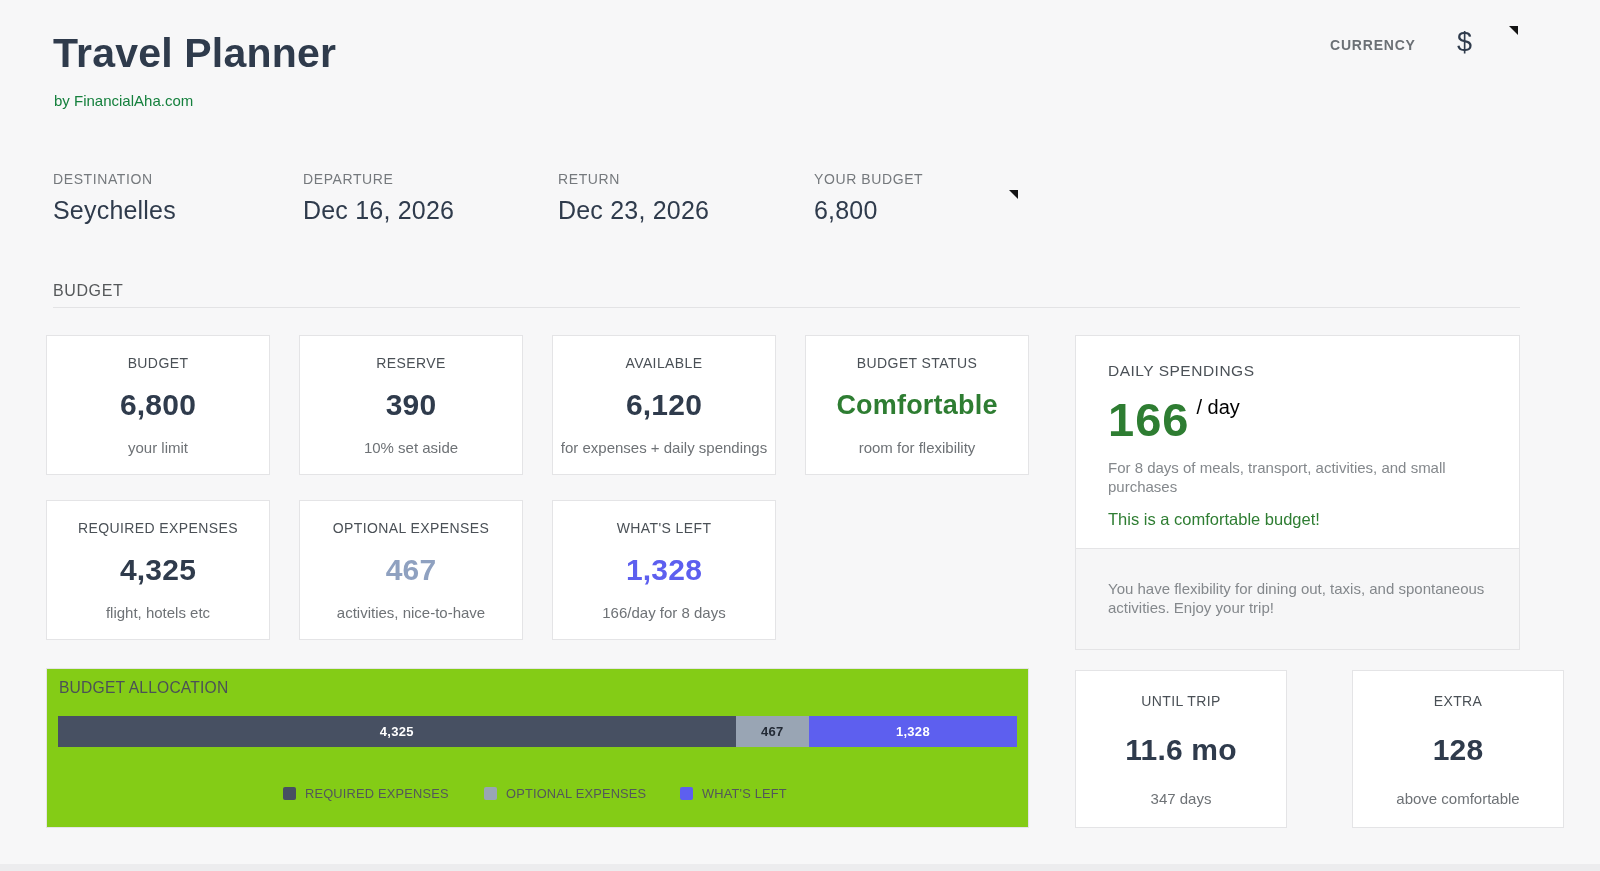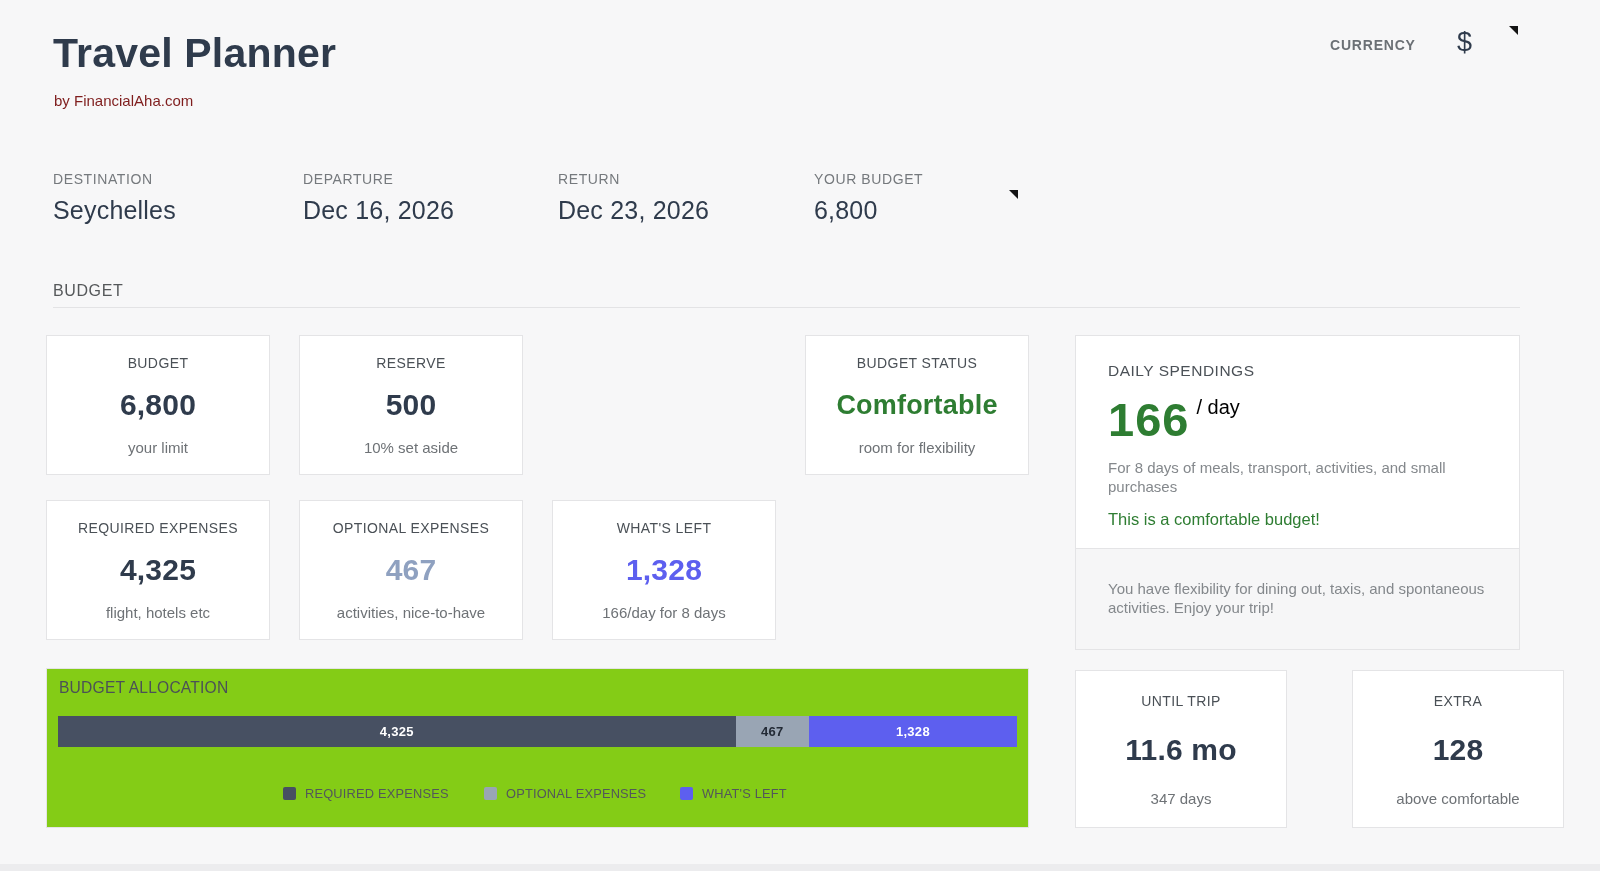--- a/index.html
+++ b/index.html
@@ -12,21 +12,21 @@
   }
   .canvas { position: relative; width: 1600px; height: 794px; }
 
   
   .page-title {
     position: absolute; left: 53px; top: 30px;
     font-size: 41px; font-weight: 600; color: #2f3b4c; letter-spacing: 0.2px;
   }
   .page-subtitle {
     position: absolute; left: 54px; top: 92px;
-    font-size: 15px; color: #7f1d1d;
+    font-size: 15px; color: #15803d;
   }
   .currency-label {
     position: absolute; left: 1330px; top: 37px;
     font-size: 14px; font-weight: 700; color: #6b7075; letter-spacing: 0.8px;
   }
   .currency-symbol {
     position: absolute; left: 1457px; top: 27px;
     font-size: 27px; font-weight: 500; color: #2f3b4c; cursor: pointer;
   }
   .note-marker {
@@ -150,22 +150,27 @@
   <div class="section-heading">BUDGET</div>
   <div class="section-divider"></div>
 
   <div class="card" style="left:46px; top:335px">
     <div class="card-label">BUDGET</div>
     <div class="card-value">6,800</div>
     <div class="card-sub">your limit</div>
   </div>
   <div class="card" style="left:299px; top:335px">
     <div class="card-label">RESERVE</div>
-    <div class="card-value">500</div>
+    <div class="card-value">390</div>
     <div class="card-sub">10% set aside</div>
+  </div>
+  <div class="card" style="left:552px; top:335px">
+    <div class="card-label">AVAILABLE</div>
+    <div class="card-value">6,120</div>
+    <div class="card-sub">for expenses + daily spendings</div>
   </div>
   <div class="card" style="left:805px; top:335px">
     <div class="card-label">BUDGET STATUS</div>
     <div class="card-value text" style="color: rgb(46, 125, 50);">Comfortable</div>
     <div class="card-sub">room for flexibility</div>
   </div>
 
   <div class="card" style="left:46px; top:500px">
     <div class="card-label">REQUIRED EXPENSES</div>
     <div class="card-value">4,325</div>

